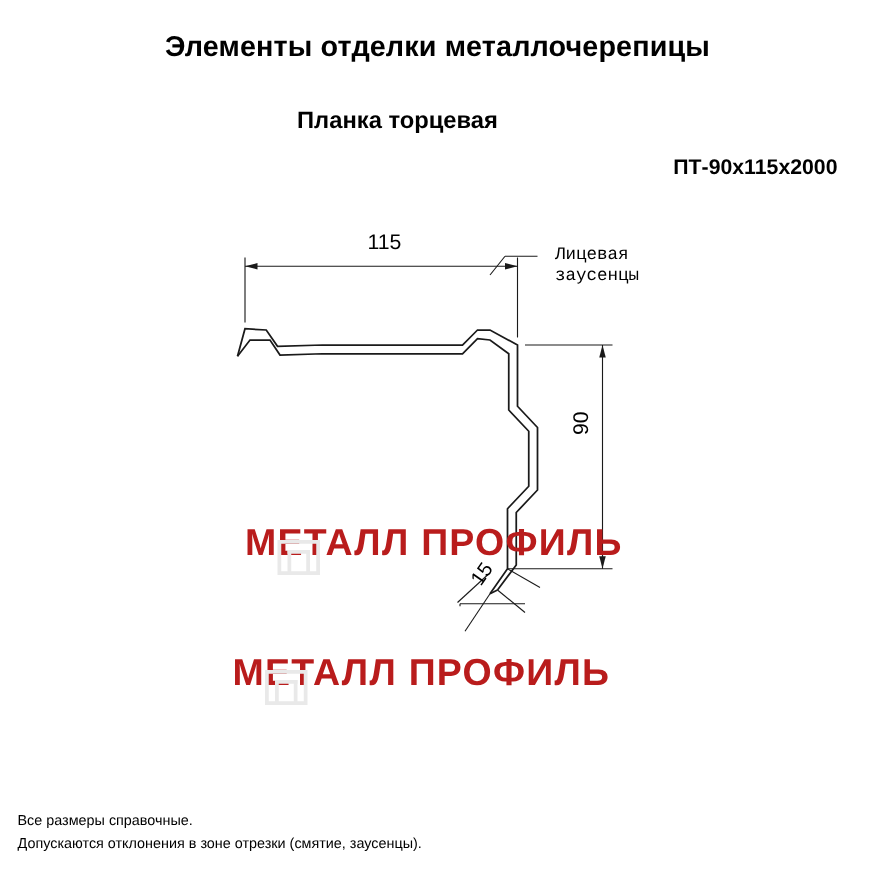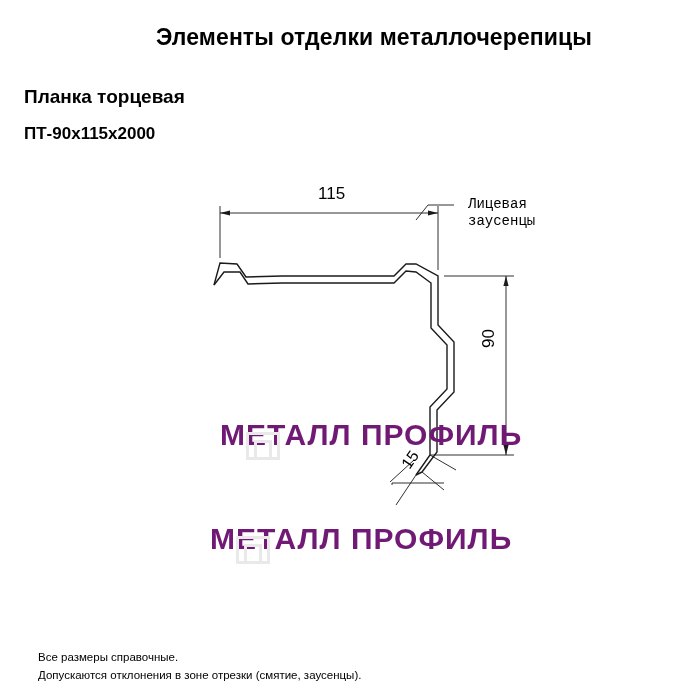--- a/index.html
+++ b/index.html
@@ -11,47 +11,46 @@
     width: 700px;
     height: 700px;
     position: relative;
     font-family: "Liberation Sans", sans-serif;
     color: #000000;
     overflow: hidden;
   }
   .page {
     position: absolute;
     inset: 0;
-    margin-left: 24px;
   }
   .title {
     position: absolute;
     top: 24px;
     left: 0;
     width: 700px;
     text-align: center;
     font-size: 23px;
     font-weight: bold;
     letter-spacing: 0.1px;
   }
   .subtitle {
     position: absolute;
     top: 86px;
     left: 0;
     width: 636px;
-    text-align: left;
+    text-align: center;
     font-size: 19px;
     font-weight: bold;
   }
   .code {
     position: absolute;
     top: 124px;
     left: 0;
     width: 670px;
-    text-align: left;
+    text-align: right;
     font-size: 17px;
     font-weight: bold;
   }
   .drawing {
     position: absolute;
     top: 160px;
     left: 0;
     width: 700px;
     height: 380px;
   }
@@ -63,21 +62,21 @@
     line-height: 18px;
     color: #000;
   }
   .footnotes div {
     white-space: nowrap;
   }
   .wm {
     position: absolute;
     font-family: "Liberation Sans", sans-serif;
     font-weight: bold;
-    color: #701a75;
+    color: #b91c1c;
     letter-spacing: 1px;
     white-space: nowrap;
     user-select: none;
   }
   .wm1 { top: 258px; left: 196px; font-size: 30px; }
   .wm2 { top: 362px; left: 186px; font-size: 30px; }
   .wm-logo {
     position: absolute;
     border: 3px solid #e9e9e9;
     box-sizing: border-box;

